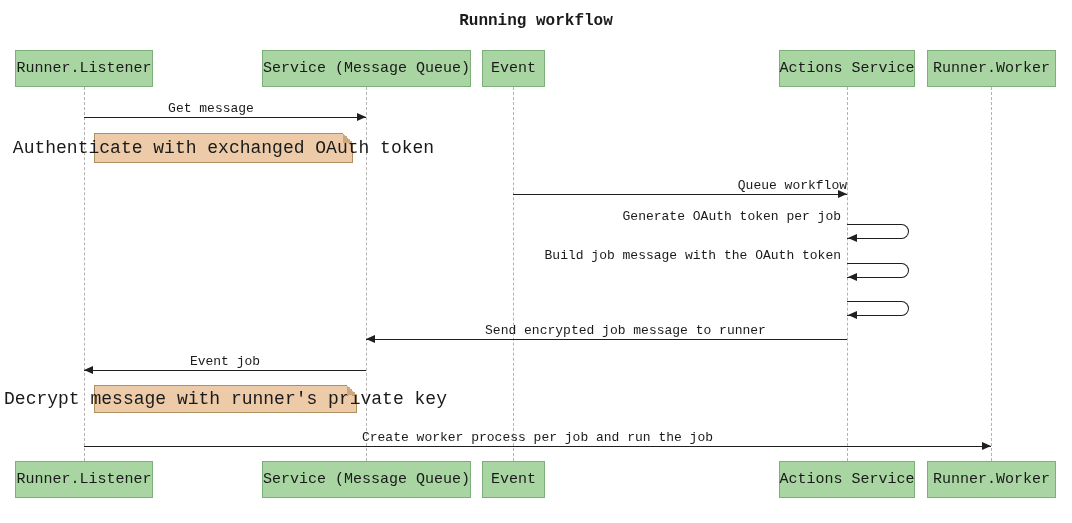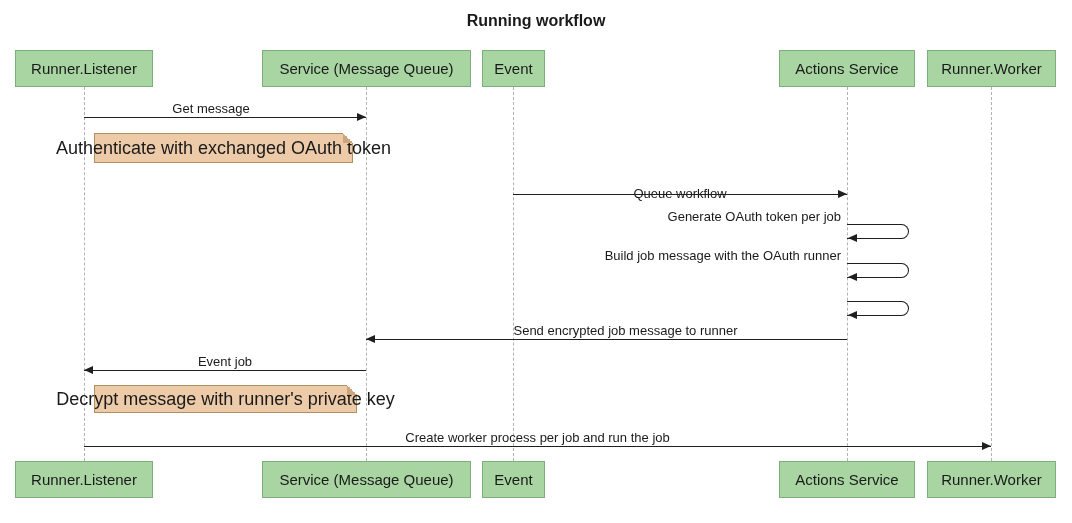--- a/index.html
+++ b/index.html
@@ -7,21 +7,21 @@
     --participant-border:#7DAF7A;
     --note-fill:#EDCBA9;
     --note-border:#B08F60;
     --line:#1f1f1f;
     --lifeline:#b3b3b3;
     --text:#1a1a1a;
   }
   html,body{margin:0;padding:0;background:#fff;}
   .diagram{
     position:relative;width:1072px;height:523px;background:#fff;
-    font-family:Liberation Sans, sans-serif;color:var(--text);
+    font-family:Liberation Mono, monospace;color:var(--text);
     overflow:hidden;
   }
   .title{
     position:absolute;top:12px;left:0;width:100%;text-align:center;
     font-size:16px;font-weight:bold;
   }
   .actor{
     position:absolute;background:var(--participant-fill);
     border:1px solid var(--participant-border);border-radius:0;
     display:flex;align-items:center;justify-content:center;
@@ -84,29 +84,29 @@
 
   <div class="msg-label center" style="left:70px;top:101px;width:282px;">Get message</div>
   <div class="line" style="left:84px;top:117px;width:282px;"></div>
   <div class="arr-r" style="left:357px;top:113px;"></div>
 
   <div class="note" style="left:94px;top:133px;width:259px;height:30px;">
     <span>Authenticate with exchanged OAuth token</span>
     <span class="note-fold"></span>
   </div>
 
-  <div class="msg-label center" style="left:513px;top:186px;width:334px;">Queue workflow</div>
+  <div class="msg-label center" style="left:513px;top:178px;width:334px;text-align:right;">Queue workflow</div>
   <div class="line" style="left:513px;top:194px;width:334px;"></div>
   <div class="arr-r" style="left:838px;top:190px;"></div>
 
   <div class="msg-label right" style="left:400px;top:209px;width:441px;">Generate OAuth token per job</div>
   <div class="self-loop" style="left:847px;top:224px;width:62px;height:15px;"></div>
   <div class="arr-l" style="left:848px;top:234px;"></div>
 
-  <div class="msg-label right" style="left:400px;top:248px;width:441px;">Build job message with the OAuth runner</div>
+  <div class="msg-label right" style="left:400px;top:248px;width:441px;">Build job message with the OAuth token</div>
   <div class="self-loop" style="left:847px;top:263px;width:62px;height:15px;"></div>
   <div class="arr-l" style="left:848px;top:273px;"></div>
 
   <div class="self-loop" style="left:847px;top:301px;width:62px;height:15px;"></div>
   <div class="arr-l" style="left:848px;top:311px;"></div>
 
   <div class="msg-label center" style="left:385px;top:323px;width:481px;">Send encrypted job message to runner</div>
   <div class="line" style="left:366px;top:339px;width:481px;"></div>
   <div class="arr-l" style="left:366px;top:335px;"></div>
 

